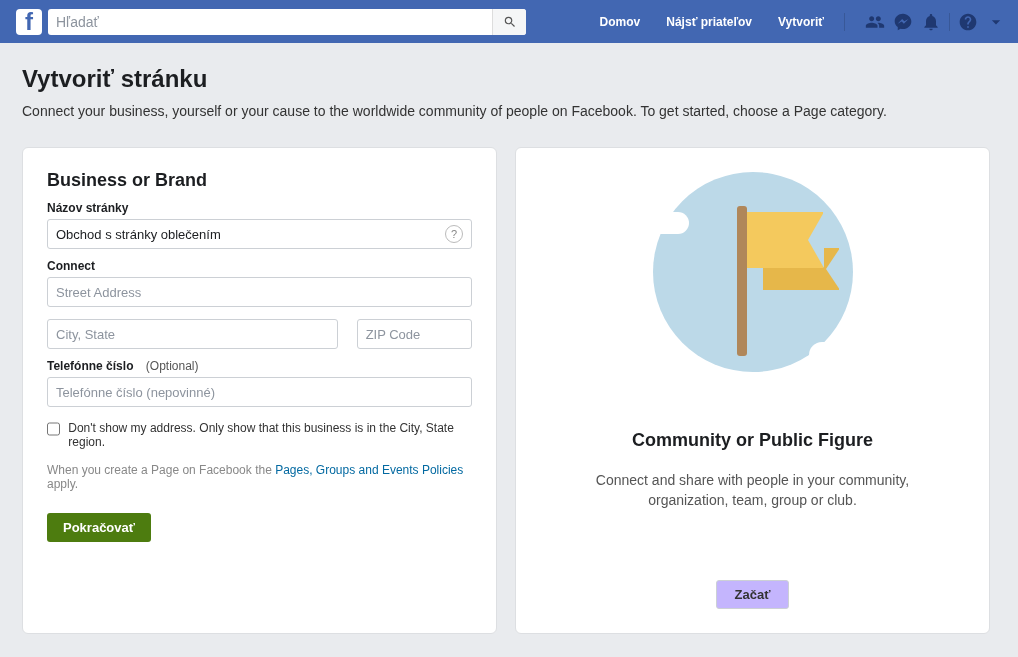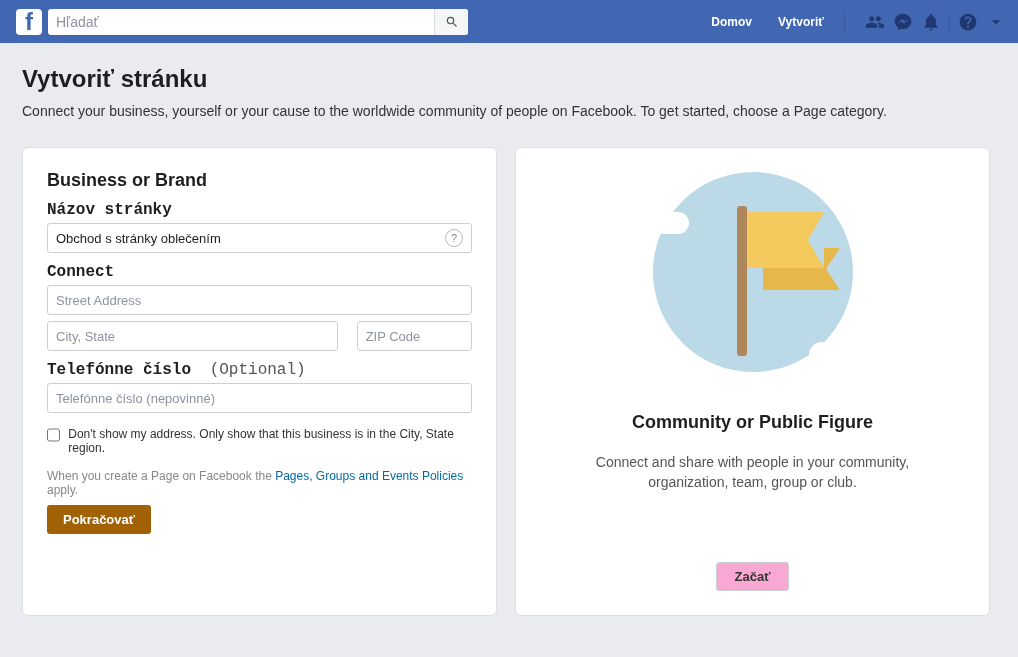--- a/index.html
+++ b/index.html
@@ -27,21 +27,21 @@
     color: #4267b2;
     border-radius: 4px;
     display: flex; align-items:flex-end; justify-content:center;
     font-weight: bold;
     font-size: 24px;
     line-height: 26px;
     font-family: Arial, sans-serif;
   }
   .search-wrap {
     position: relative;
-    width: 420px;
+    width: 478px;
   }
   .search-input {
     width: 100%;
     height: 26px;
     border: none;
     border-radius: 3px;
     padding: 0 30px 0 8px;
     font-size: 14px;
     color: #333;
     background: #fff;
@@ -105,67 +105,66 @@
     border-radius: 6px;
     width: 480px;
     padding: 22px 24px 24px 24px;
   }
   .card h2 {
     font-size: 18px;
     font-weight: bold;
     margin-bottom: 10px;
   }
   .field-label {
-    font-size: 16px;
+    font-size: 12px;
     font-weight: bold;
     color: #1c1e21;
     margin: 10px 0 4px 0;
-    font-family: Liberation Mono, monospace;
   }
   .field-label .opt { font-weight: normal; color:#555;margin-left:9px; }
   .text-input, .cat-wrap {
     width: 100%;
     height: 30px;
     border: 1px solid #ccd0d5;
     border-radius: 3px;
     padding: 0 8px;
     font-size: 13px;
     color:#333;
   }
   .cat-wrap {
     display:flex; align-items:center; justify-content:space-between;
     color:#1c1e21;
   }
   .cat-help {
     width:18px; height:18px; border:1px solid #bbb; border-radius:50%;
     display:flex; align-items:center; justify-content:center;
     color:#888; font-size:11px;
   }
-  .addr-row { display:flex; gap:19px; margin-top:6px; }
+  .addr-row { display:flex; gap:19px; margin-top:12px; }
   .addr-row .text-input:first-child { flex: 2.8; }
   .addr-row .text-input:last-child { flex: 1; }
   .check-row {
     display:flex; align-items:flex-start; gap:8px;
     margin-top: 14px;
     font-size: 12px;
     color:#333;
   }
   .check-row input[type=checkbox]{
     width:14px; height:14px; margin-top:1px;
     accent-color:#4267b2;
   }
   .policy-note {
     margin-top: 14px;
     font-size: 12px;
     color:#888;
   }
   .policy-note a { color:#0369a1; text-decoration:none; cursor:pointer; }
   .primary-btn {
-    margin-top: 8px;
-    background:#a16207;
+    margin-top: 22px;
+    background:#4d7c0f;
     color:#fff;
     border:none;
     border-radius:3px;
     font-weight:bold;
     font-size:13px;
     padding: 7px 16px;
     cursor:pointer;
   }
   
   .card.right {
@@ -207,31 +206,31 @@
   .illus .flag2 {
     position:absolute; left:130px; top:86px;
     width:76px; height:42px; background:#e6b74a;
   }
   .illus .flag2::after{
     content:""; position:absolute; right:-1px; top:0;
     border-top:21px solid transparent;
     border-bottom:21px solid transparent;
     border-right:14px solid #bcd9e8;
   }
-  .right h2 { font-size:18px; margin-top:2px; }
+  .right h2 { font-size:18px; margin-top:20px; }
   .right-desc {
     text-align:center;
     color:#555;
     font-size:14px;
     margin: 10px 36px 0 36px;
     line-height:1.4;
   }
   .secondary-btn {
     margin-top: 70px;
-    background:#f9a8d4;
+    background:#c4b5fd;
     border:1px solid #ccd0d5;
     color:#333;
     font-weight:bold;
     font-size:13px;
     padding:6px 18px;
     border-radius:3px;
     cursor:pointer;
   }
   ::placeholder { color:#8d949e; }
 </style>
@@ -243,20 +242,21 @@
   <div class="search-wrap">
     <input class="search-input" type="text" placeholder="Hľadať" style="">
     <button class="search-btn">
       <svg viewBox="0 0 24 24">
           <path d="M15.5 14h-.79l-.28-.27A6.471 6.471 0 0016 9.5 6.5 6.5 0 109.5 16a6.471 6.471 0 004.23-1.57l.27.28v.79l5 5L20.49 19l-5-5zm-6 0C7.01 14 5 11.99 5 9.5S7.01 5 9.5 5 14 7.01 14 9.5 11.99 14 9.5 14z"></path>
         </svg>
     </button>
   </div>
   <div class="nav-spacer"></div>
   <div class="nav-link">Domov</div>
+  <div class="nav-link">Nájsť priateľov</div>
   <div class="nav-link">Vytvoriť</div>
   <div class="nav-sep"></div>
   <div class="nav-icons">
     <div class="nav-icon">
       <svg viewBox="0 0 24 24">
           <path d="M16 11c1.66 0 3-1.34 3-3s-1.34-3-3-3-3 1.34-3 3 1.34 3 3 3zm-8 0c1.66 0 3-1.34 3-3S9.66 5 8 5 5 6.34 5 8s1.34 3 3 3zm0 2c-2.33 0-7 1.17-7 3.5V19h14v-2.5C15 14.17 10.33 13 8 13zm8 0c-.29 0-.62.02-.97.05 1.16.84 1.97 1.97 1.97 3.45V19h6v-2.5c0-2.33-4.67-3.5-7-3.5z"></path>
         </svg>
     </div>
     <div class="nav-icon">
       <svg viewBox="0 0 24 24">

